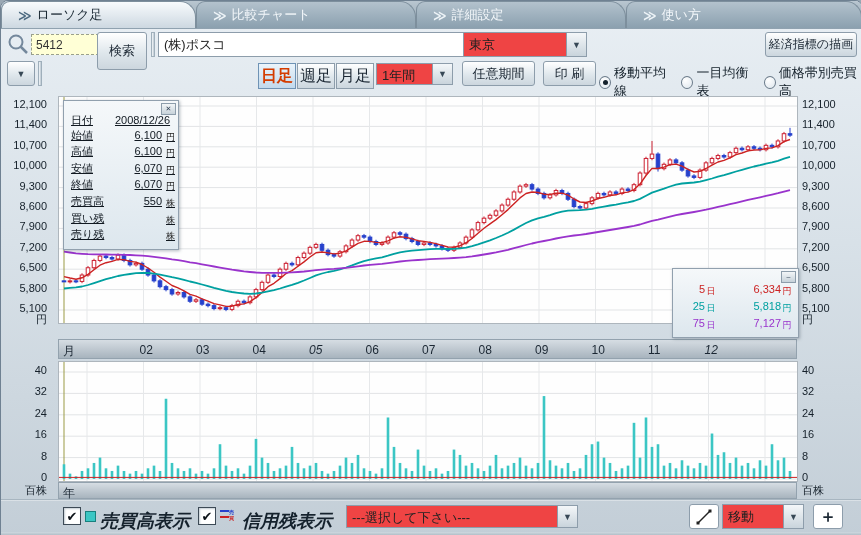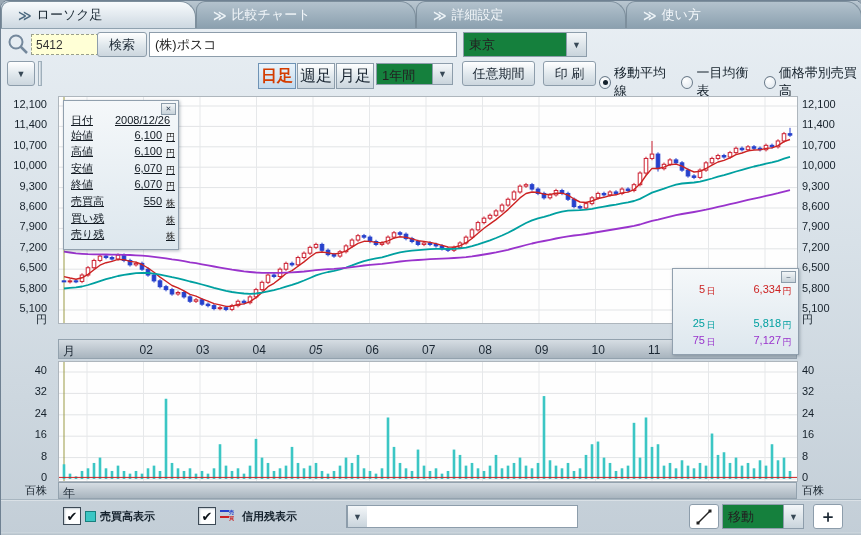--- a/index.html
+++ b/index.html
@@ -12,35 +12,35 @@
     border:1px solid #7d8f9d;border-bottom:none;border-radius:9px 16px 0 0;
     background:linear-gradient(180deg,#b3c2cd,#8ba0af);color:#f3f7fa;font-size:13px;cursor:pointer;}
   .tab.active{background:linear-gradient(180deg,#f8fbfd,#cdd8e1);color:#1c2a35;}
   .chev{font-weight:bold;font-size:13px;color:#eef4f8;letter-spacing:-2px;}
   .tab.active .chev{color:#4a687f;}
   
   .btn{position:absolute;display:flex;align-items:center;justify-content:center;box-sizing:border-box;
     background:linear-gradient(180deg,#ffffff,#dfe7ec 55%,#ccd6de);border:1px solid #8d9dab;border-radius:3px;
     font-size:13px;color:#1b2733;cursor:pointer;white-space:nowrap;}
   .combo{position:absolute;display:flex;box-sizing:border-box;border:1px solid #8d9dab;background:#fff;cursor:pointer;}
-  .combo .val{flex:1;font-size:13px;padding:3px 5px;color:#222;background:#15803d;overflow:hidden;white-space:nowrap;}
+  .combo .val{flex:1;font-size:13px;padding:3px 5px;color:#222;background:#ef4444;overflow:hidden;white-space:nowrap;}
   .combo .dd{width:19px;display:flex;align-items:center;justify-content:center;
     background:linear-gradient(180deg,#f4f7f9,#c9d4dc);border-left:1px solid #8d9dab;font-size:9px;color:#374856;}
   .divider{position:absolute;width:4px;background:linear-gradient(90deg,#f7fafc,#b9c6d0);border:1px solid #9fafbb;box-sizing:border-box;}
   .pbtn{position:absolute;width:38px;height:26px;display:flex;align-items:center;justify-content:center;box-sizing:border-box;
     background:linear-gradient(180deg,#ffffff,#dfe7ec 55%,#ccd6de);border:1px solid #8d9dab;font-size:16px;color:#1b2733;cursor:pointer;}
   .pbtn.sel{background:linear-gradient(180deg,#ebf4fb,#c2d9ec);border:1px solid #6f93b5;color:#d43c00;font-weight:bold;}
   .radio-wrap{position:absolute;display:flex;align-items:center;gap:8px;}
   .radio-item{display:flex;align-items:center;gap:3px;font-size:13px;color:#121e28;cursor:pointer;}
   .radio{width:13px;height:13px;border-radius:50%;background:radial-gradient(circle at 35% 30%,#ffffff,#dde6ed);
     border:1px solid #6b7b8a;position:relative;display:inline-block;box-sizing:border-box;}
   .radio.sel::after{content:"";position:absolute;left:3px;top:3px;width:5px;height:5px;border-radius:50%;background:#15222d;}
   .cb{position:absolute;width:16px;height:16px;background:#fff;border:1px solid #3d4a56;box-shadow:inset 1px 1px 2px #c3ccd3;
     display:flex;align-items:center;justify-content:center;font-size:13px;font-weight:bold;color:#0c1218;cursor:pointer;}
-  .lbl{position:absolute;font-size:11px;font-weight:bold;color:#15222d;white-space:nowrap;}
+  .lbl{position:absolute;font-size:18px;font-weight:bold;color:#15222d;white-space:nowrap;font-style:italic;}
   
   .plot{position:absolute;background:#fefefe;border:1px solid #aeb6bd;box-sizing:content-box;}
   #price-svg{left:57px;top:95px;}
   #vol-svg{left:57px;top:360px;}
   .tick{position:absolute;font-size:11px;color:#15202a;white-space:nowrap;}
   .gut-l .tick{right:8px;text-align:right;}
   .gut-r .tick{left:4px;}
   .axisbar{position:absolute;left:57px;width:739px;background:linear-gradient(180deg,#d6dde3,#a8b4be);
     border:1px solid #93a2ae;box-sizing:border-box;}
   .axisbar .mlabel{position:absolute;top:3px;font-size:12px;color:#1b2733;}
@@ -85,27 +85,28 @@
         <span class="chev">≫</span>
         <span>使い方</span>
       </div>
     </div>
 
   <svg style="position:absolute;left:5px;top:31px;" width="24" height="24">
     <circle cx="10" cy="10" r="6.5" fill="none" stroke="#74889c" stroke-width="2"></circle>
     <line x1="14.5" y1="14.5" x2="21" y2="21" stroke="#74889c" stroke-width="2.5"></line>
   </svg>
   <input id="code-input" style="position: absolute; left: 30px; top: 33px; width: 58px; height: 17px; background: rgb(255, 255, 214); border: 1px dashed rgb(154, 160, 140); font-size: 12px; padding: 1px 4px; color: rgb(51, 51, 51); font-family: inherit;" value="5412">
-  <div class="btn" style="left:96px;top:31px;width:50px;height:25px;">検索</div>
+  <div class="btn" style="left:96px;top:31px;width:50px;height:38px;">検索</div>
   <div class="divider" style="left:150px;top:31px;height:25px;"></div>
-  <input style="position: absolute; left: 148px; top: 31px; width: 296px; height: 21px; border: 1px solid rgb(141, 157, 171); font-size: 13px; padding: 1px 5px; color: rgb(34, 34, 34); font-family: inherit;" value="(株)ポスコ">
+  <input style="position: absolute; left: 157px; top: 31px; width: 296px; height: 21px; border: 1px solid rgb(141, 157, 171); font-size: 13px; padding: 1px 5px; color: rgb(34, 34, 34); font-family: inherit;" value="(株)ポスコ">
   <div class="combo" style="left:462px;top:31px;width:124px;height:25px;">
     <span class="val">東京</span>
     <span class="dd dd-arrow">▼</span>
   </div>
+  <div class="btn" style="left:764px;top:31px;width:92px;height:25px;font-size:12px;">経済指標の描画</div>
 
   <div class="btn" style="left:6px;top:60px;width:28px;height:25px;font-size:9px;color:#374856;">
       <span class="dd-arrow">▼</span>
     </div>
   <div class="divider" style="left:37px;top:60px;height:25px;"></div>
   <div id="period-group">
       <div class="pbtn sel" style="left: 257px; top: 62px;">日足</div>
       <div class="pbtn" style="left: 296px; top: 62px;">週足</div>
       <div class="pbtn" style="left: 335px; top: 62px;">月足</div>
     </div>
@@ -482,21 +483,21 @@
     </div>
 
   <div class="overlay-box" id="legend" style="left:671px;top:267px;width:125px;padding:13px 0 4px 0;">
     <div class="mini-btn"><span>–</span></div>
   <div class="l-row" style="color: rgb(204, 34, 34);">
         <span class="n">5</span>
         <span class="u">日</span>
         <span class="v">6,334</span>
         <span class="u">円</span>
       </div>
-      <div class="l-row" style="color: rgb(0, 160, 160); margin-top: 17px;">
+      <div class="l-row" style="color: rgb(0, 160, 160);">
         <span class="n">25</span>
         <span class="u">日</span>
         <span class="v">5,818</span>
         <span class="u">円</span>
       </div>
       <div class="l-row" style="color: rgb(153, 51, 204);">
         <span class="n">75</span>
         <span class="u">日</span>
         <span class="v">7,127</span>
         <span class="u">円</span>
@@ -701,20 +702,21 @@
       <span class="ck">✔</span>
     </div>
   <span class="creditlines" style="position:absolute;left:219px;top:508px;">
     <i style="top:1px;background:#2641cc;"></i>
     <i style="top:7px;background:#cc2222;"></i>
     <i class="tiny" style="top:0;color:#2641cc;">売</i>
     <i class="tiny" style="top:6px;color:#cc2222;">買</i>
   </span>
   <span class="lbl" style="left:241px;top:508px;">信用残表示</span>
   <div class="combo" style="left:345px;top:504px;width:232px;height:23px;">
+    <span class="val">---選択して下さい---</span>
     <span class="dd dd-arrow">▼</span>
   </div>
   <div class="btn" style="left:688px;top:503px;width:30px;height:25px;background:#fff;">
     <svg width="18" height="18">
       <line x1="3" y1="15" x2="15" y2="3" stroke="#222" stroke-width="1.5"></line>
       <rect x="1.5" y="13.5" width="3" height="3" fill="#222"></rect>
         <rect x="13.5" y="1.5" width="3" height="3" fill="#222"></rect>
     </svg>
   </div>
   <div class="combo" style="left:721px;top:503px;width:82px;height:25px;">

